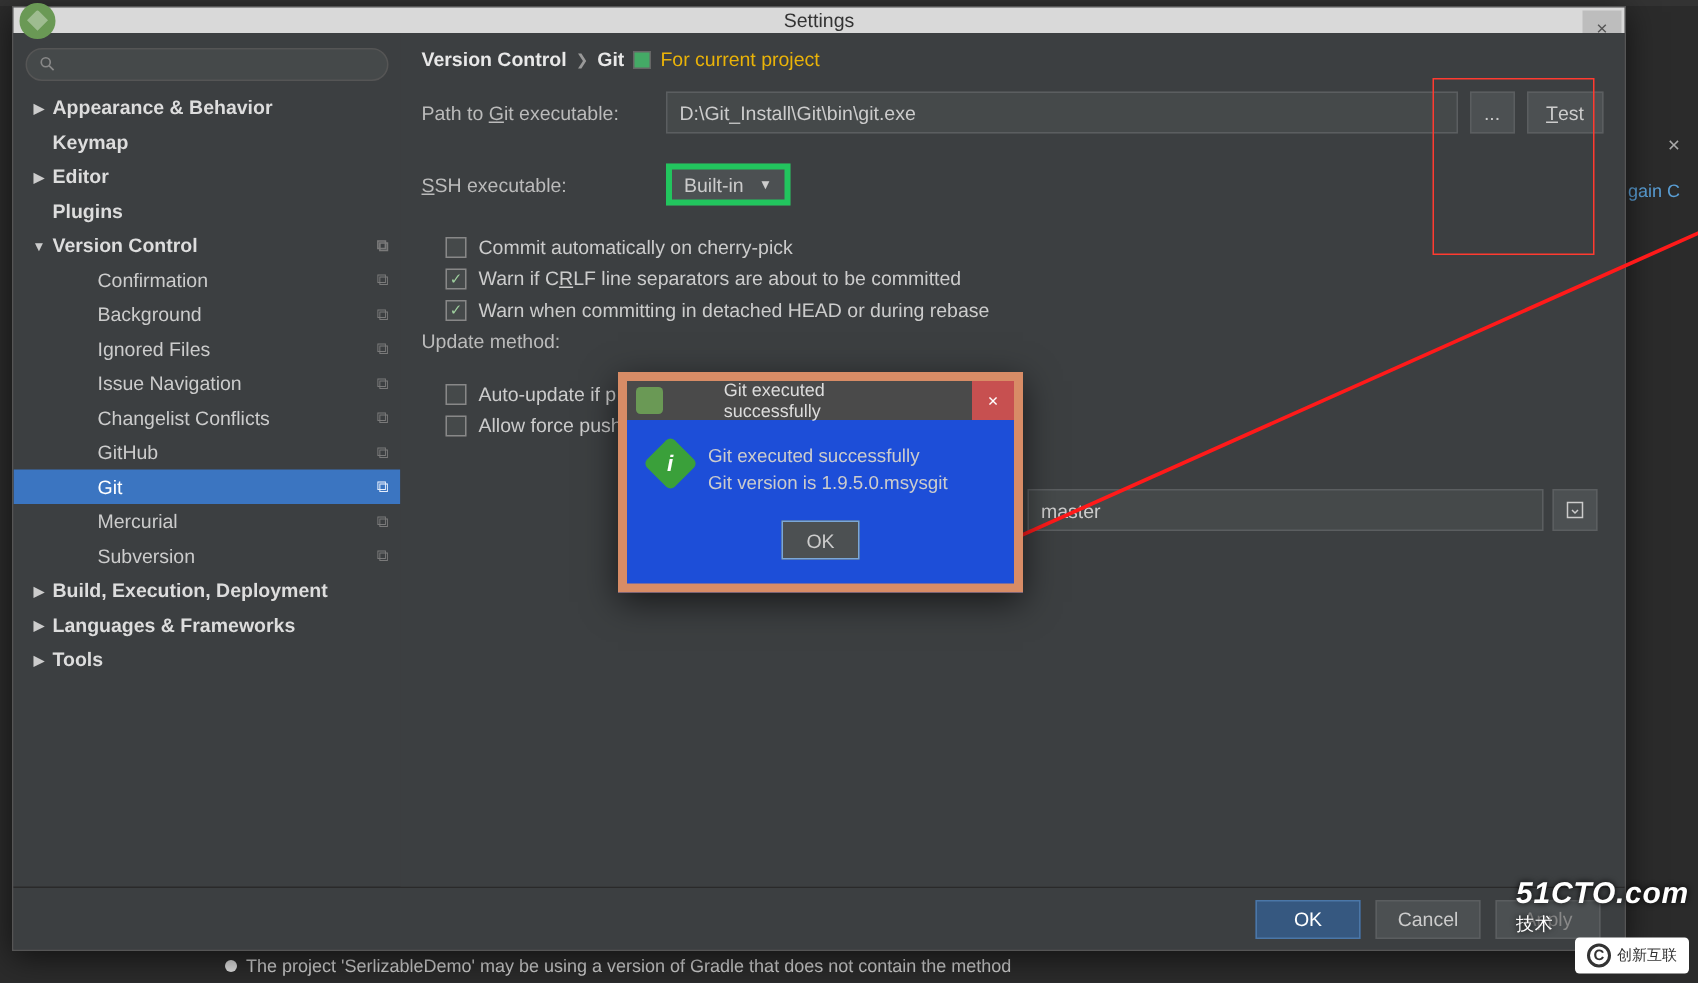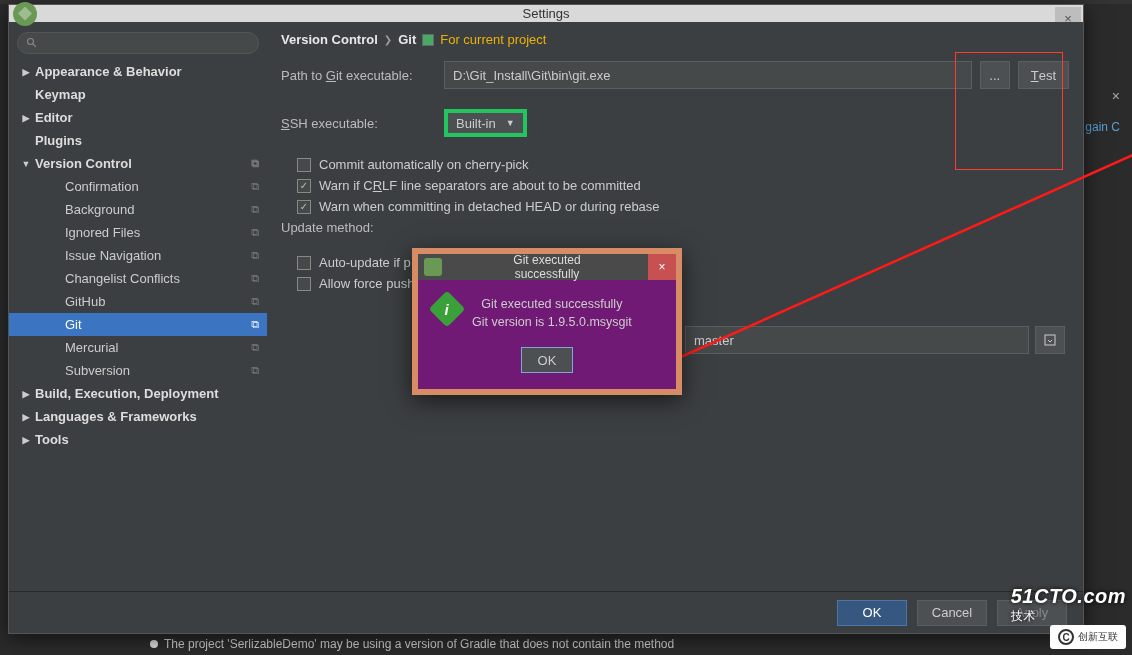--- a/index.html
+++ b/index.html
@@ -48,21 +48,21 @@
 .btn .u { text-decoration:underline; }
 .btn.small { width:30px; padding:0; }
 .select { height:28px; background:#4c5052; border:4px solid #22c55e; color:#ccc; padding:0 8px; display:inline-flex; align-items:center; gap:10px; }
 .select .caret { font-size:9px; color:#ccc; }
 .check-row { display:flex; align-items:center; gap:8px; margin:6px 0 6px 16px; }
 .checkbox { width:14px; height:14px; border:1px solid #888; background:#45494a; display:inline-flex; align-items:center; justify-content:center; font-size:10px; color:#9fd19f; }
 .check-row .u { text-decoration:underline; }
 .redbox { position:absolute; border:1px solid #ff3b30; pointer-events:none; }
 .arrow-svg { position:absolute; pointer-events:none; }
 
-.popup { position:absolute; left:412px; top:248px; width:270px; background:#701a75; border:6px solid #d88c66; box-shadow:0 6px 22px rgba(0,0,0,.6);text-align:center; }
+.popup { position:absolute; left:412px; top:248px; width:270px; background:#1d4ed8; border:6px solid #d88c66; box-shadow:0 6px 22px rgba(0,0,0,.6); }
 .popup-title { height:26px; background:#4a4a4a; display:flex; align-items:center; position:relative; font-size:12px; color:#ddd; }
 .popup-title .pi { width:18px; height:18px; background:#6a9955; border-radius:3px; margin:0 6px; position:relative; }
 .popup-title .pt { position:absolute; left:50%; transform:translateX(-50%); }
 .popup-title .px { position:absolute; right:0; top:0; width:28px; height:26px; background:#c75050; color:#fff; display:flex; align-items:center; justify-content:center; font-size:12px; cursor:pointer; }
 .popup-body { display:flex; gap:12px; padding:16px 16px 8px 16px; color:#ccc; font-size:12.5px; line-height:1.4; }
 .popup-body .info-icon { width:26px; height:26px; transform:rotate(45deg); background:#3aa03a; display:flex; align-items:center; justify-content:center; border-radius:4px; }
 .popup-body .info-icon span { transform:rotate(-45deg); color:#fff; font-weight:700; font-style:italic; font-size:15px; }
 .popup-foot { display:flex; justify-content:center; padding:8px 0 16px; }
 .popup-foot .btn { background:#4c5052; border:1px solid #7aa7d8; width:52px; height:26px; }
 

